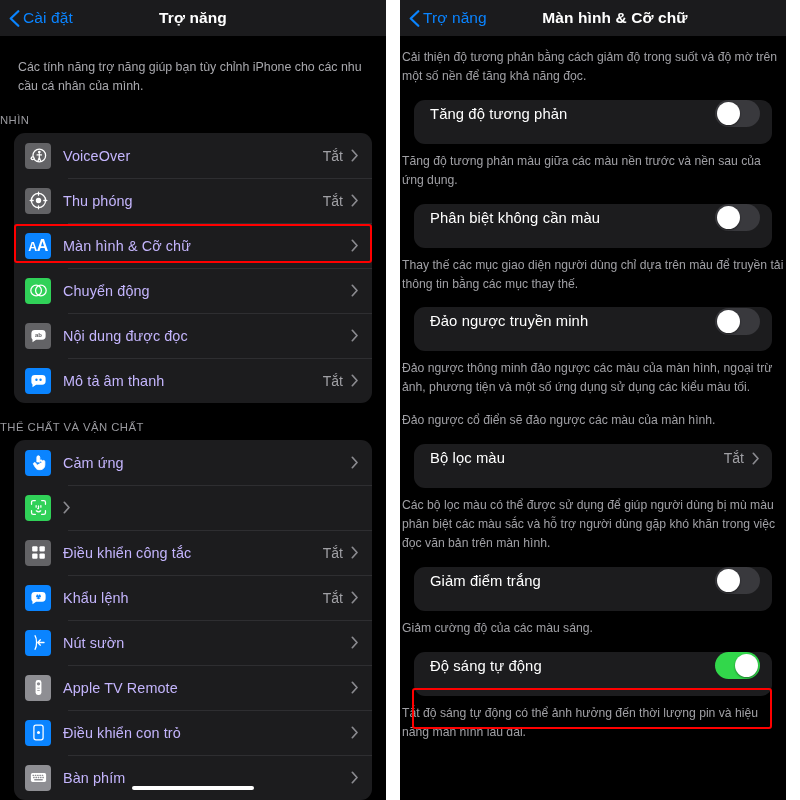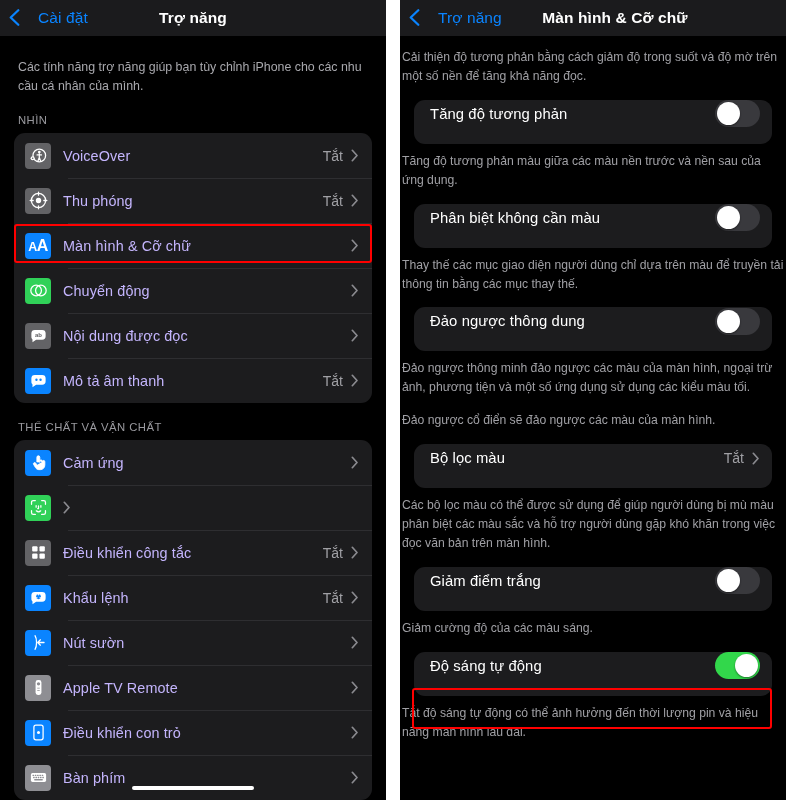--- a/index.html
+++ b/index.html
@@ -15,42 +15,42 @@
   }
   .gap { width:14px; height:800px; background:#ffffff; flex:0 0 auto; }
 
   
   .navbar {
     height:36px; background:#1b1b1d;
     display:flex; align-items:center; position:relative;
     flex:0 0 auto;
   }
   .nav-back {
-    display:flex; align-items:flex-start; gap:18px;
+    display:flex; align-items:center; gap:3px;
     position:absolute; left:9px; top:50%; transform:translateY(-50%);
     color:#0a84ff; cursor:pointer;
   }
   .chev-back { width:11px; height:17px; flex:0 0 auto; display:block; }
   .nav-back-label { font-size:15.5px; color:#0a84ff; white-space:nowrap; letter-spacing:.1px; }
   .nav-title {
     width:100%; text-align:center; color:#ffffff;
     font-size:15.5px; font-weight:bold; letter-spacing:.1px;
   }
   .nav-title.offset { padding-left:44px; }
 
   
   .screen-body { position:relative; flex:1 1 auto; overflow:hidden; background:#000; }
 
   .intro-text {
     color:#a8a8ad; font-size:12.4px; line-height:1.55;
     padding:0 18px; margin-top:22px;
   }
   .section-head {
     color:#9a9a9f; font-size:11.3px; letter-spacing:.45px;
-    padding:0 18px; margin-top:18px; margin-bottom:7px;
+    padding:0 0; margin-top:18px; margin-bottom:7px;
   }
 
   .card {
     background:#1c1c1e; border-radius:11px;
     margin:0 14px; overflow:hidden;
   }
 
   .row {
     display:flex; align-items:center;
     height:45px; padding-left:11px; padding-right:13px;
@@ -356,21 +356,21 @@
         </div>
         <div class="desc">Tăng độ tương phản màu giữa các màu nền trước và nền sau của ứng dụng.</div>
         <div class="toggle-card">
           <span class="toggle-label">Phân biệt không cần màu</span>
           <span class="switch">
             <span class="knob"></span>
           </span>
         </div>
         <div class="desc">Thay thế các mục giao diện người dùng chỉ dựa trên màu để truyền tải thông tin bằng các mục thay thế.</div>
         <div class="toggle-card">
-          <span class="toggle-label">Đảo ngược thông dung</span>
+          <span class="toggle-label">Đảo ngược truyền minh</span>
           <span class="switch">
             <span class="knob"></span>
           </span>
         </div>
         <div class="desc">Đảo ngược thông minh đảo ngược các màu của màn hình, ngoại trừ ảnh, phương tiện và một số ứng dụng sử dụng các kiểu màu tối.</div>
         <div class="desc">Đảo ngược cổ điển sẽ đảo ngược các màu của màn hình.</div>
         <div class="toggle-card">
           <span class="toggle-label">Bộ lọc màu</span>
           <span class="toggle-value">Tắt</span>
           <svg class="chev" viewBox="0 0 8 13">

